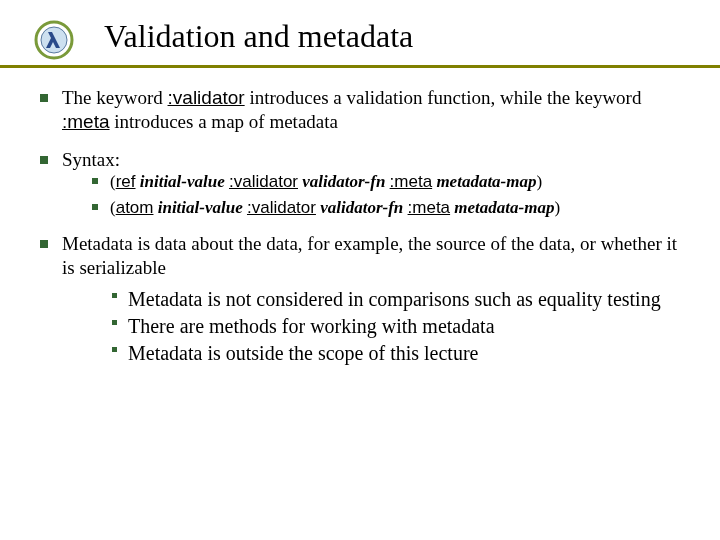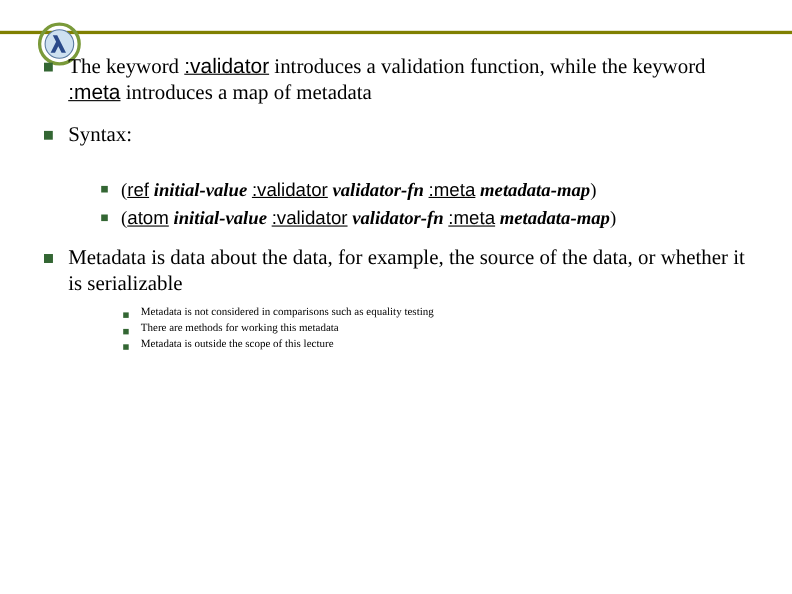--- a/index.html
+++ b/index.html
@@ -47,40 +47,40 @@
   .lvl1 > li::before {
     content: "";
     position: absolute;
     left: 6px;
     top: 8px;
     width: 8px;
     height: 8px;
     background: #336633;
   }
   .lvl2 {
-    margin-top: 28px;
+    margin-top: 0;
     font-size: 17px;
   }
   .lvl2 > li {
     position: relative;
     padding-left: 48px;
     margin-bottom: 4px;
   }
   .lvl2 > li::before {
     content: "";
     position: absolute;
     left: 30px;
     top: 7px;
     width: 6px;
     height: 6px;
     background: #336633;
   }
   .lvl3 {
     margin-top: 8px;
-    font-size: 10px;
+    font-size: 20px;
   }
   .lvl3 > li {
     position: relative;
     padding-left: 66px;
     margin-bottom: 2px;
   }
   .lvl3 > li::before {
     content: "";
     position: absolute;
     left: 50px;
@@ -94,30 +94,31 @@
 </style>
 </head>
 <body>
 
 <div class="header">
   <svg class="logo" viewBox="0 0 40 40">
     <circle cx="20" cy="20" r="18" fill="none" stroke="#7a9a3a" stroke-width="3"></circle>
     <circle cx="20" cy="20" r="13" fill="#cde0f0" stroke="#5a7aa0" stroke-width="1"></circle>
     <path d="M14 12 L18 12 L26 28 L22 28 L19 22 L16 28 L12 28 L17 18 Z" fill="#2a4a8a"></path>
   </svg>
+  <div class="title">Validation and metadata</div>
 </div>
 <div class="hr"></div>
 
 <div class="content">
   <ul class="lvl1" id="lvl1">
       <li><span>The keyword <span class="code">:validator</span> introduces a validation function, while the keyword <span class="code">:meta</span> introduces a map of metadata</span></li>
       <li><span>Syntax:</span><ul class="lvl2">
           <li>(<span class="code">ref</span> <span class="bi">initial-value</span> <span class="code">:validator</span> <span class="bi">validator-fn</span> <span class="code">:meta</span> <span class="bi">metadata-map</span>)</li>
           <li>(<span class="code">atom</span> <span class="bi">initial-value</span> <span class="code">:validator</span> <span class="bi">validator-fn</span> <span class="code">:meta</span> <span class="bi">metadata-map</span>)</li>
         </ul></li>
       <li></li>
       <li><span>Metadata is data about the data, for example, the source of the data, or whether it is serializable</span><ul class="lvl3">
           <li>Metadata is not considered in comparisons such as equality testing</li>
-          <li>There are methods for working this metadata</li>
+          <li>There are methods for working with metadata</li>
           <li>Metadata is outside the scope of this lecture</li>
         </ul></li>
     </ul>
 </div>
 
 </body></html>

